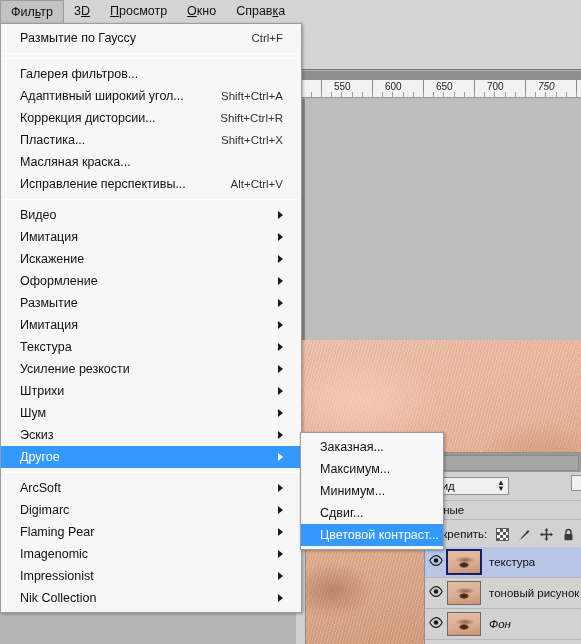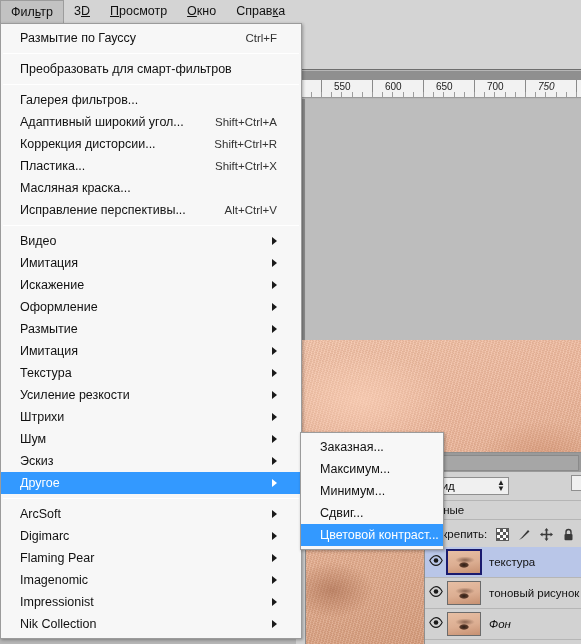--- a/index.html
+++ b/index.html
@@ -94,21 +94,21 @@
     border: 1px solid #9b9b9b;
     box-shadow: 1px 1px 3px rgba(0,0,0,0.30);
     padding: 3px 0;
   }
   #filter-menu { left: 0; top: 23px; width: 302px; }
   #other-submenu { left: 300px; top: 432px; width: 144px; }
 
   .mi {
     position: relative;
     height: 22px; line-height: 22px;
-    padding-left: 19px; padding-right: 24px;
+    padding-left: 19px; padding-right: 18px;
     font-size: 12.5px; color: #111;
     white-space: nowrap;
     cursor: default;
     display: flex; align-items: center;
   }
   .mi .label { flex: 0 0 auto; }
   .mi .accel {
     margin-left: auto;
     font-size: 11.5px; color: #333;
     padding-left: 22px;
@@ -363,23 +363,20 @@
       <div class="menubar-item"><span class="ak">О</span>кно</div>
       <div class="menubar-item">Справ<span class="ak">к</span>а</div>
     </div>
 
   <div class="menu" id="filter-menu">
       <div class="mi">
         <span class="label">Размытие по Гауссу</span>
         <span class="accel">Ctrl+F</span>
       </div>
       <div class="sep"></div>
-      <div class="mi">
-        <span class="label">Преобразовать для смарт-фильтров</span>
-      </div>
       <div class="sep"></div>
       <div class="mi">
         <span class="label">Галерея фильтров...</span>
       </div>
       <div class="mi">
         <span class="label">Адаптивный широкий угол...</span>
         <span class="accel">Shift+Ctrl+A</span>
       </div>
       <div class="mi">
         <span class="label">Коррекция дисторсии...</span>

